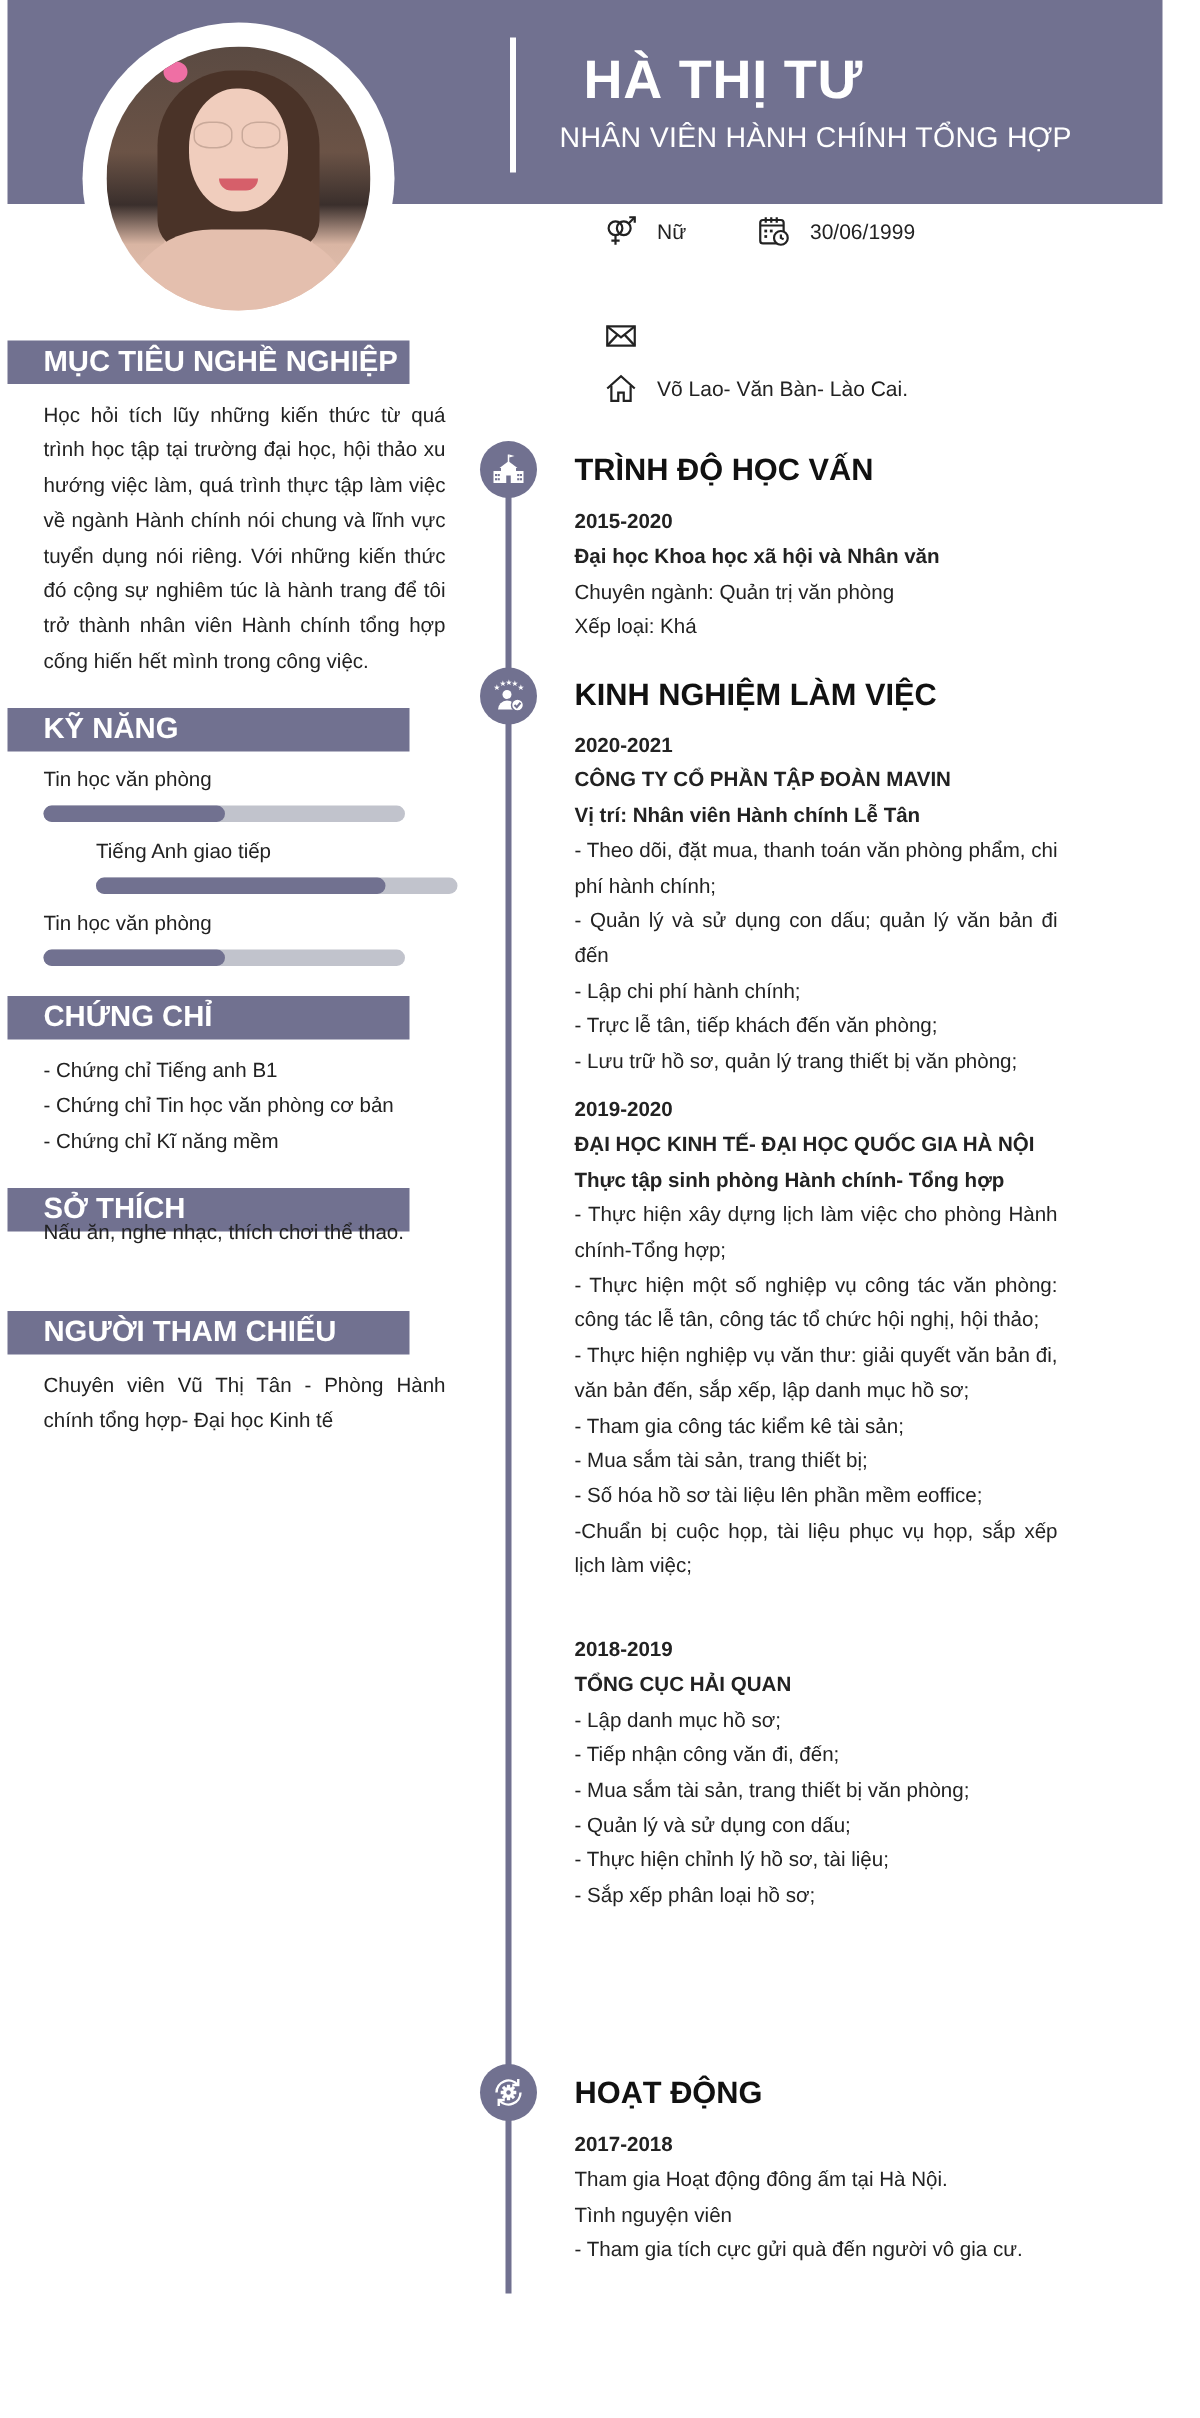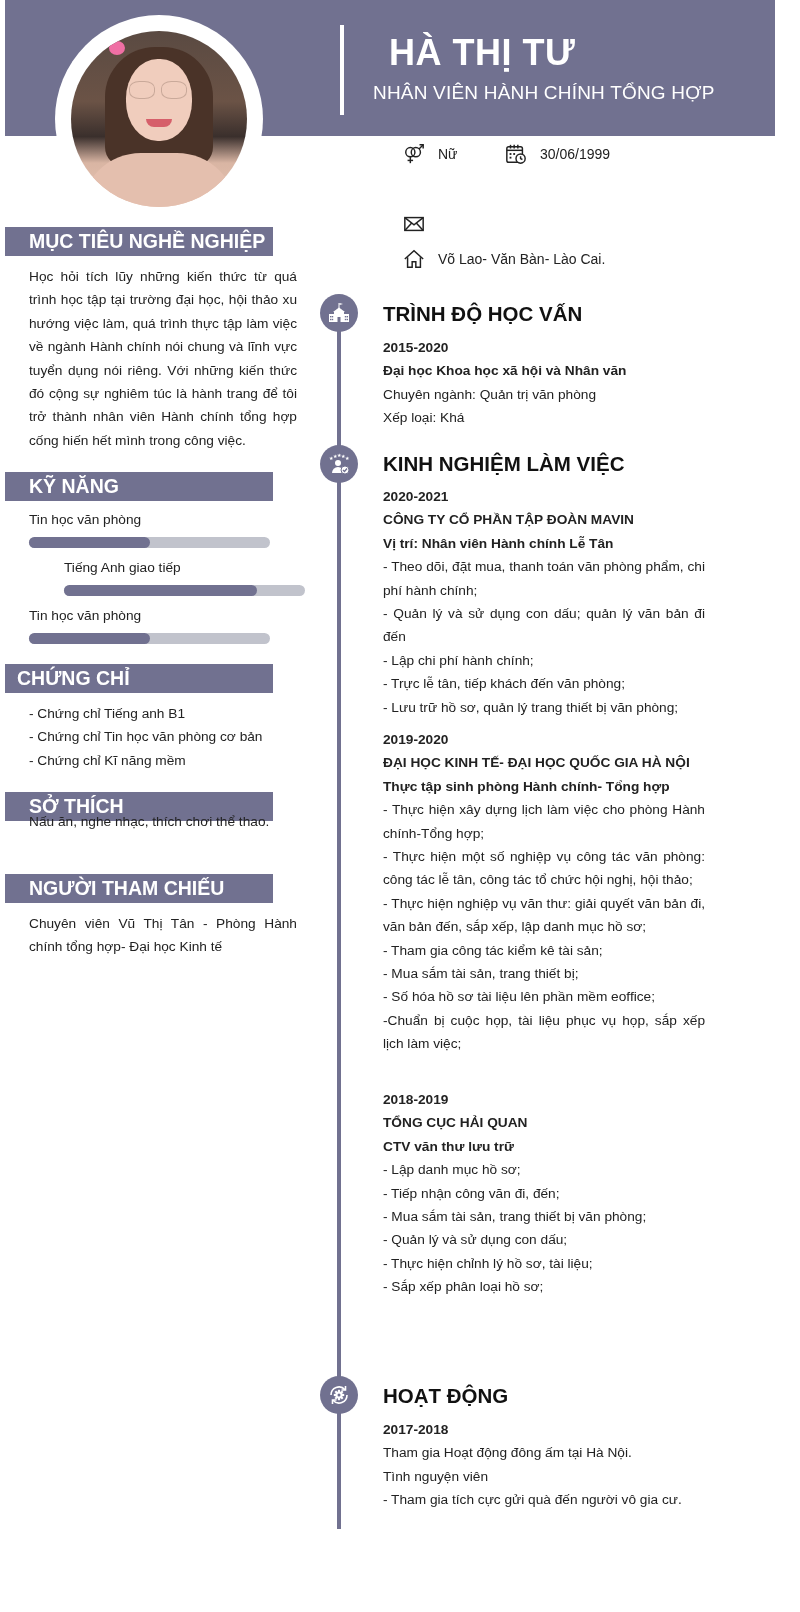--- a/index.html
+++ b/index.html
@@ -123,21 +123,21 @@
       <div class="skill-fill" style="width:80%"></div>
     </div>
 </div>
 <div class="skill" style="top:608px;">
   <div class="skill-label">Tin học văn phòng</div>
   <div class="skill-track">
       <div class="skill-fill" style="width:50%"></div>
     </div>
 </div>
 
-<div class="left-heading" style="top:664px;padding-left:12px;">CHỨNG CHỈ</div>
+<div class="left-heading" style="top:664px;">CHỨNG CHỈ</div>
 <div class="left-text" style="top:702px;">
   <div>- Chứng chỉ Tiếng anh B1</div>
   <div>- Chứng chỉ Tin học văn phòng cơ bản</div>
   <div>- Chứng chỉ Kĩ năng mềm</div>
 </div>
 
 <div class="left-heading" style="top:792px;">SỞ THÍCH</div>
 <div class="left-text" style="top:810px;">Nấu ăn, nghe nhạc, thích chơi thể thao.</div>
 
 <div class="left-heading" style="top:874px;">NGƯỜI THAM CHIẾU</div>
@@ -207,21 +207,20 @@
   <div>- Thực hiện nghiệp vụ văn thư: giải quyết văn bản đi, văn bản đến, sắp xếp, lập danh mục hồ sơ;</div>
   <div>- Tham gia công tác kiểm kê tài sản;</div>
   <div>- Mua sắm tài sản, trang thiết bị;</div>
   <div>- Số hóa hồ sơ tài liệu lên phần mềm eoffice;</div>
   <div>-Chuẩn bị cuộc họp, tài liệu phục vụ họp, sắp xếp lịch làm việc;</div>
 </div>
 
 <div class="right-block justify" style="top:1088px;">
   <div class="b">2018-2019</div>
   <div class="b">TỔNG CỤC HẢI QUAN</div>
-  <div class="b">CTV văn thư lưu trữ</div>
   <div>- Lập danh mục hồ sơ;</div>
   <div>- Tiếp nhận công văn đi, đến;</div>
   <div>- Mua sắm tài sản, trang thiết bị văn phòng;</div>
   <div>- Quản lý và sử dụng con dấu;</div>
   <div>- Thực hiện chỉnh lý hồ sơ, tài liệu;</div>
   <div>- Sắp xếp phân loại hồ sơ;</div>
 </div>
 
 <div class="tl-icon" style="top:1376px;">
   <svg viewBox="0 0 24 24" fill="none" stroke="#ffffff" stroke-width="1.6">

